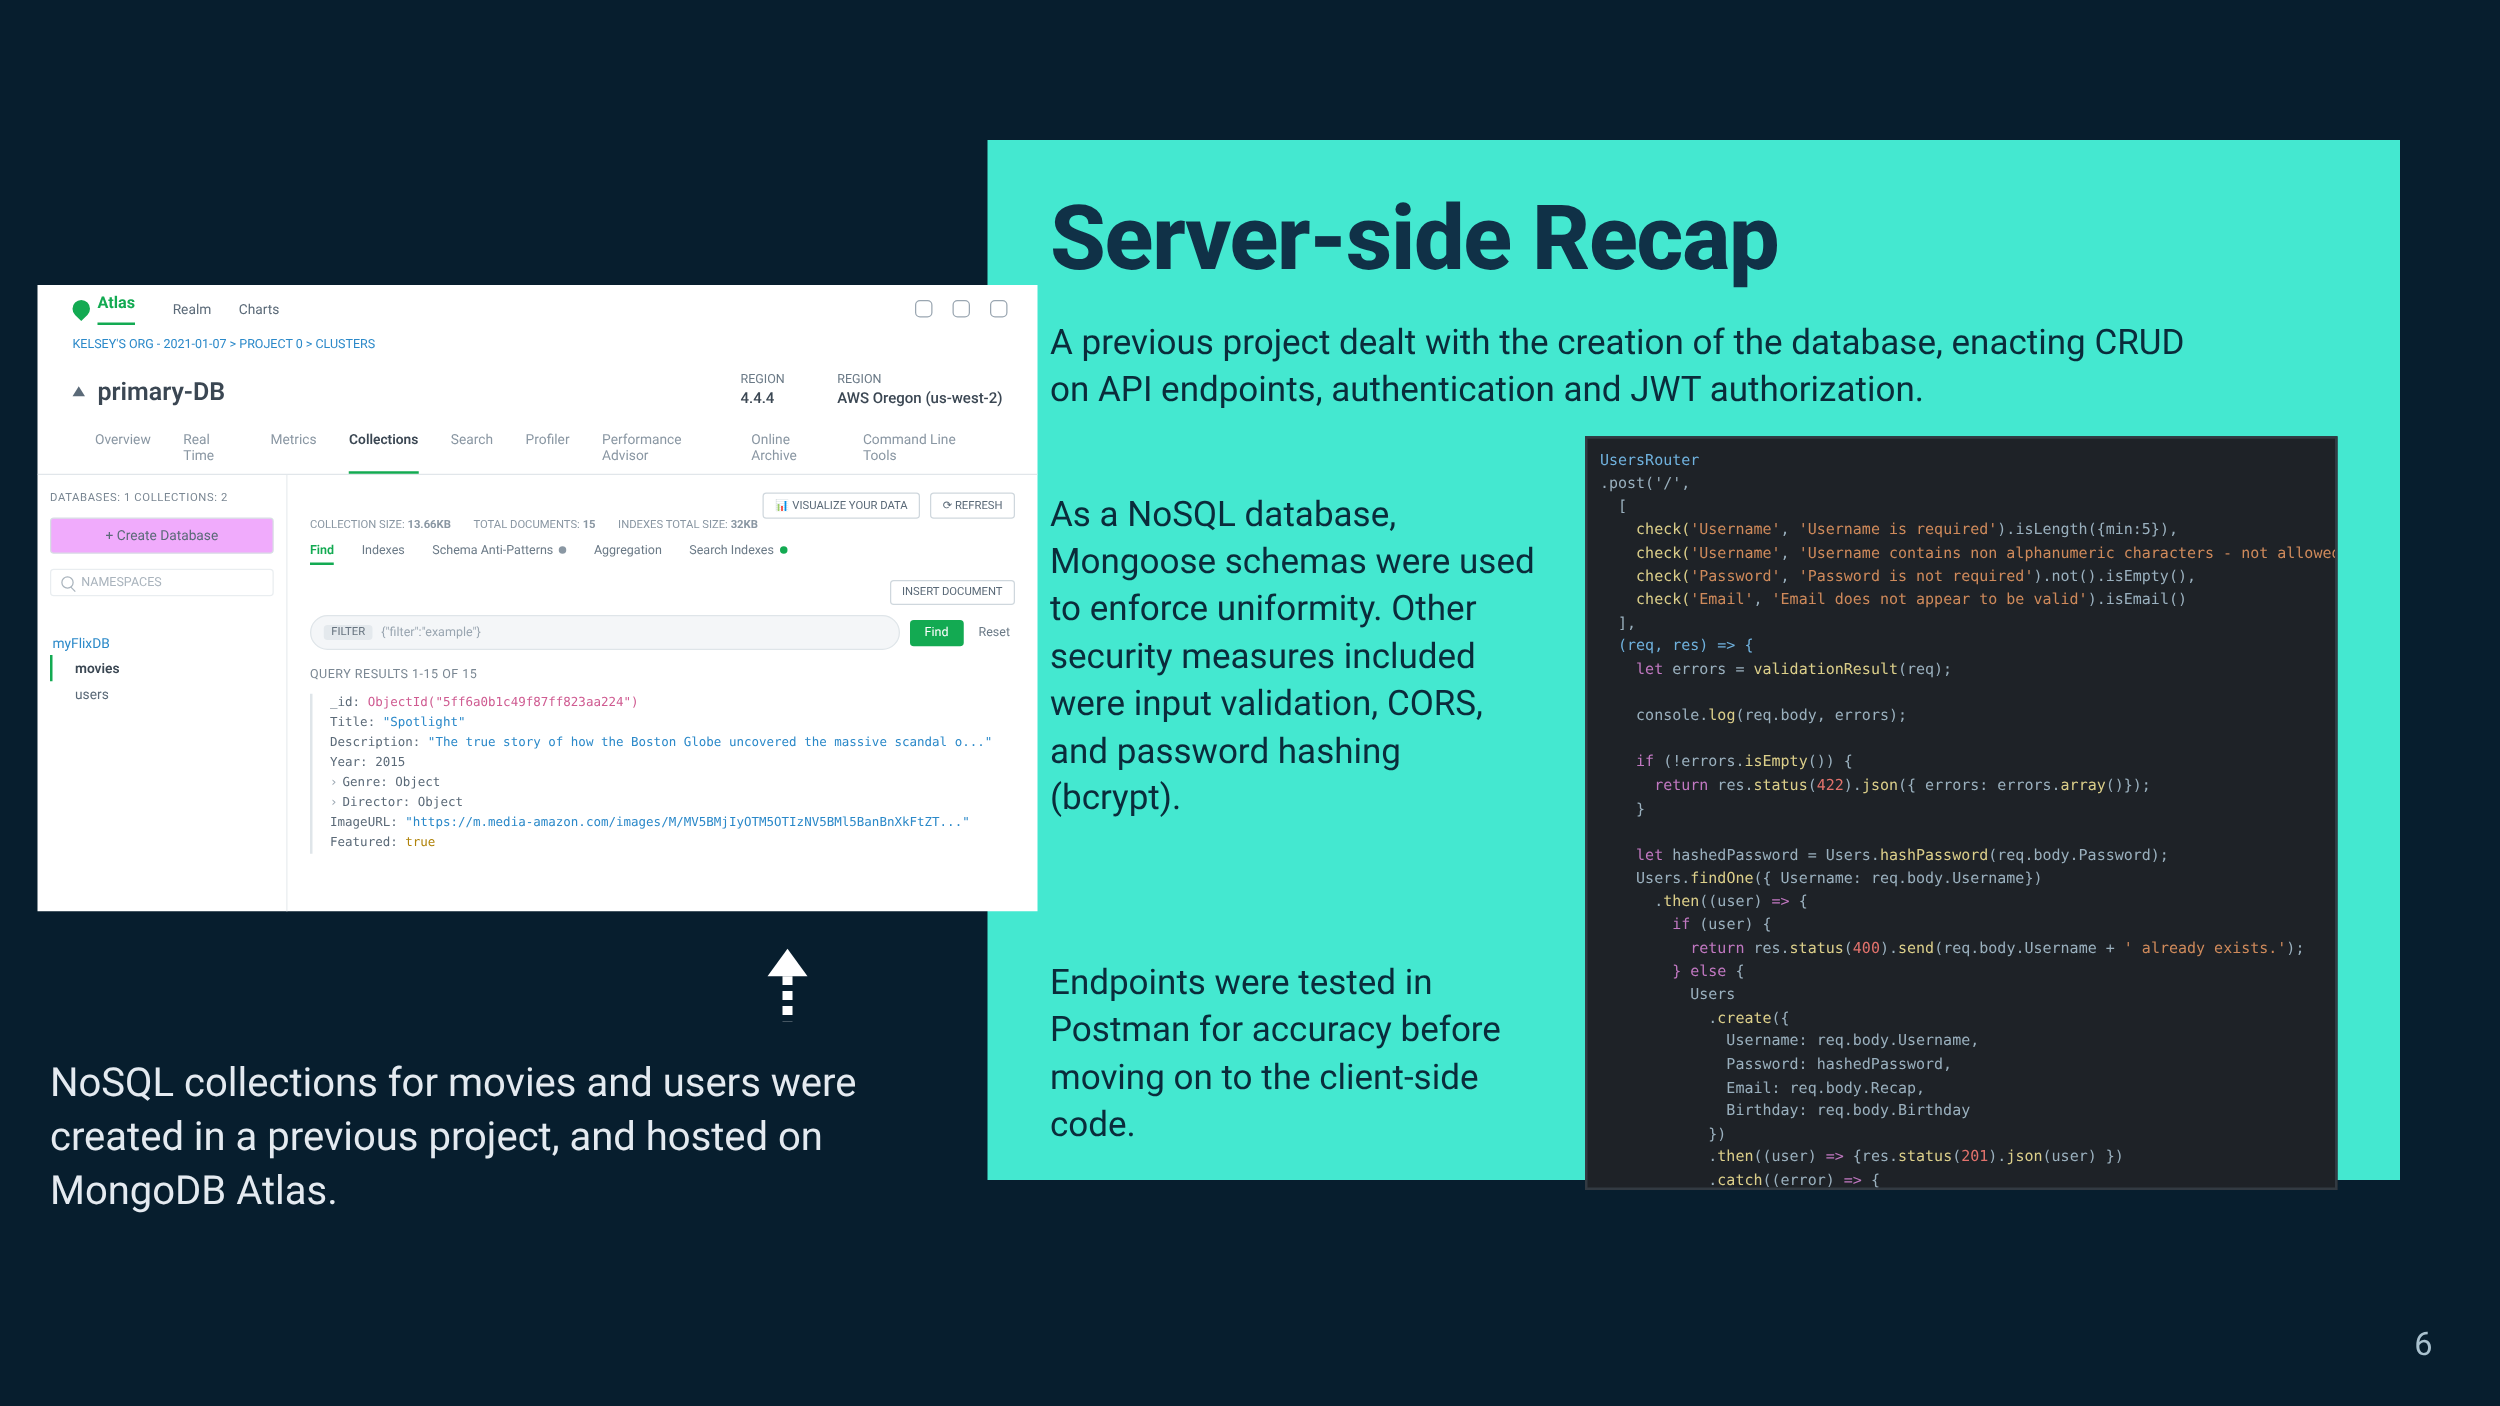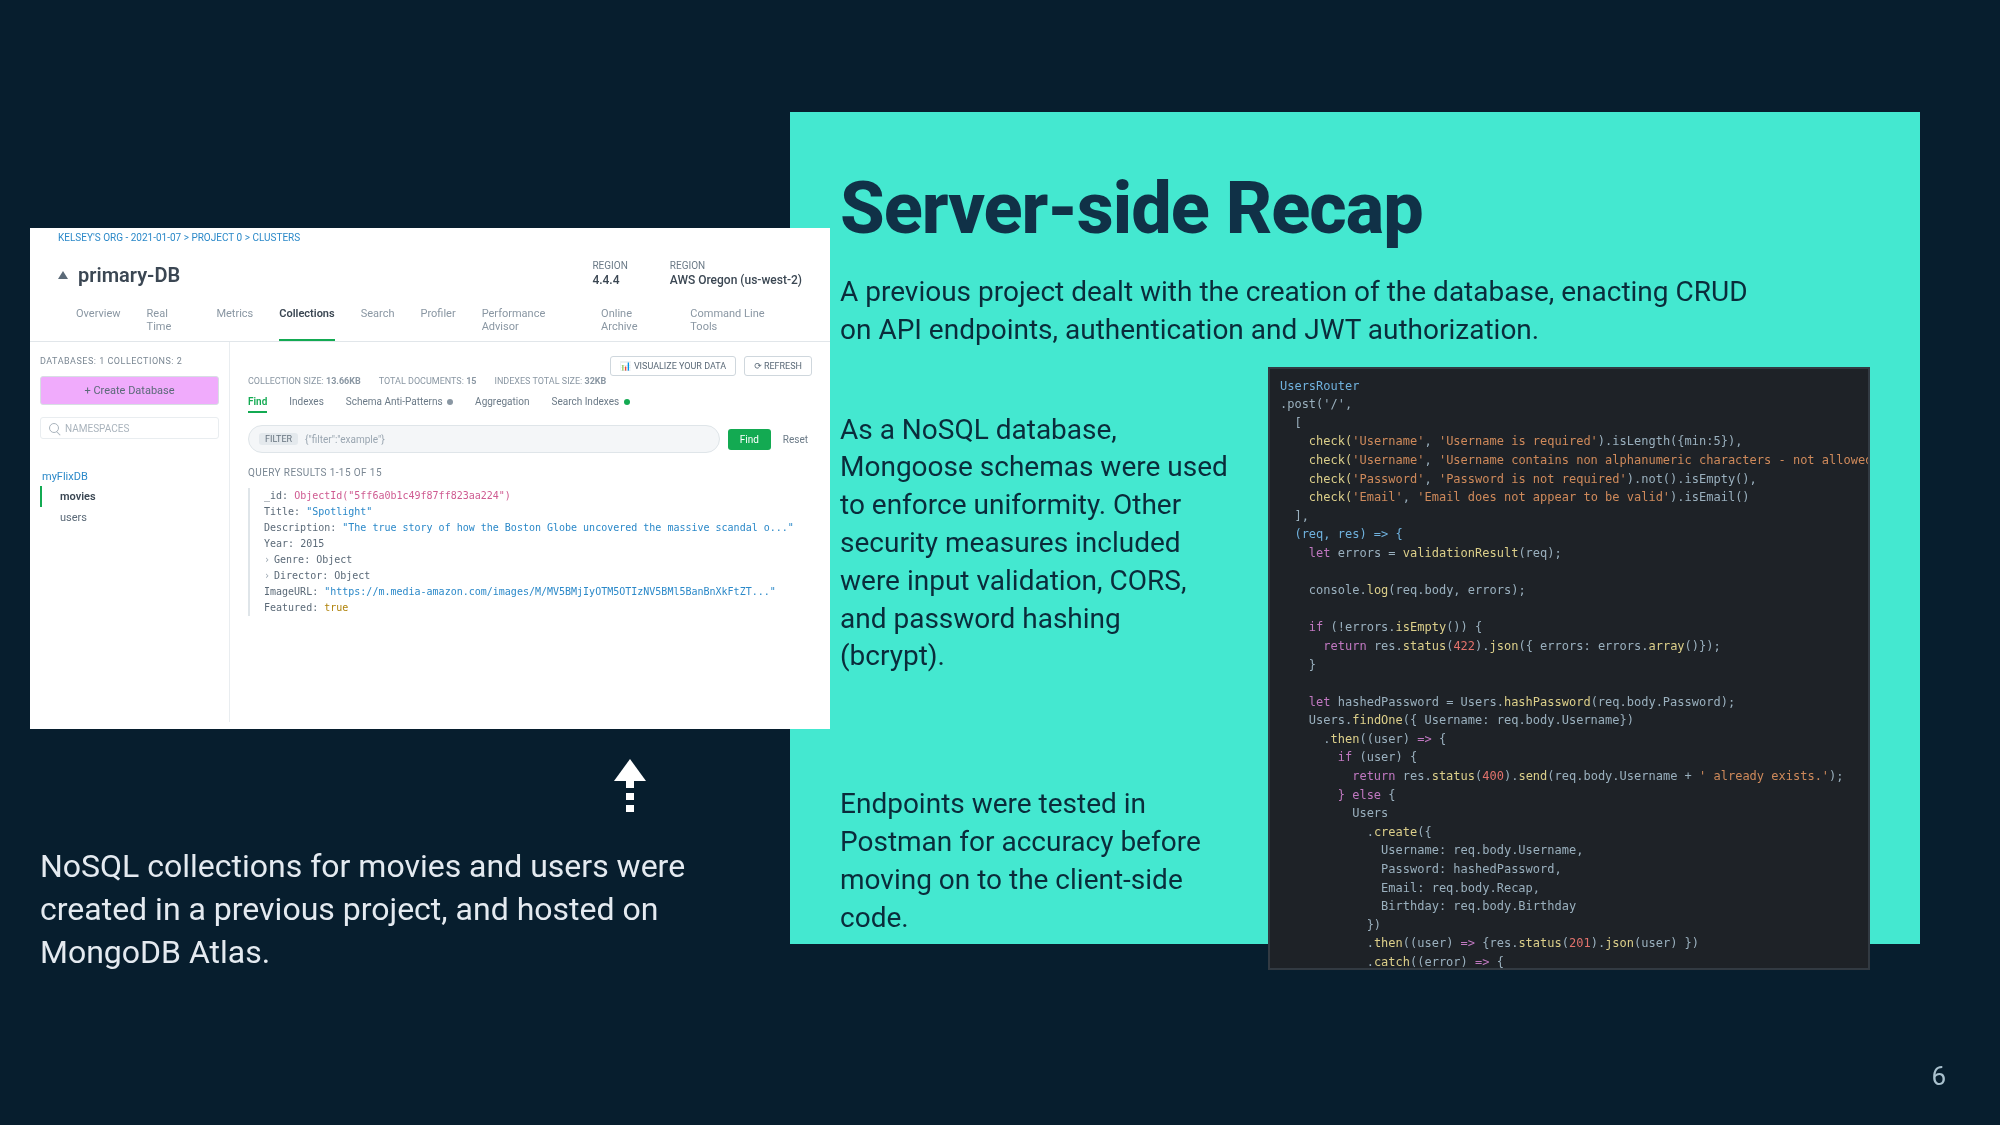--- a/index.html
+++ b/index.html
@@ -13,21 +13,21 @@
 
   
   .right-panel {
     position: absolute;
     left: 790px;
     top: 112px;
     width: 1130px;
     height: 832px;
     background: #44e8d0;
     color: #0a2c3b;
-    padding: 54px 50px 30px;
+    padding: 36px 50px 30px;
   }
   .rp-title {
     font-size: 72px;
     font-weight: 800;
     color: #103147;
     margin-bottom: 22px;
     letter-spacing: -1px;
   }
   .rp-sub {
     font-size: 28px;
@@ -227,20 +227,35 @@
 
 
 
 
 
 </pre>
   </div>
 </div>
 
 <div class="atlas">
+  <div class="at-top">
+    <div class="at-brand">
+        <div class="leaf"></div>
+        <span class="at-atlas-underline">Atlas</span>
+      </div>
+    <div class="at-nav">
+      <span>Realm</span>
+      <span>Charts</span>
+    </div>
+    <div class="at-right-icons">
+      <span></span>
+      <span></span>
+      <span></span>
+    </div>
+  </div>
   <div class="at-breadcrumb">KELSEY'S ORG - 2021-01-07 &gt; PROJECT 0 &gt; CLUSTERS</div>
   <div class="at-titlebar">
     <div class="at-cluster">
       <div class="at-tri"></div>
       <div class="at-dbname">primary-DB</div>
     </div>
     <div class="at-meta">
       <div><span>REGION</span><b>4.4.4</b></div>
       <div><span>REGION</span><b>AWS Oregon (us-west-2)</b></div>
     </div>
@@ -283,20 +298,23 @@
         <span><span>TOTAL DOCUMENTS:</span> <b>15</b></span>
         <span><span>INDEXES TOTAL SIZE:</span> <b>32KB</b></span>
       </div>
       <div class="at-subtabs">
         <span class="active">Find</span>
         <span>Indexes</span>
         <span><span>Schema Anti-Patterns</span> <span class="dot"></span></span>
         <span>Aggregation</span>
         <span><span>Search Indexes</span> <span class="dot green"></span></span>
       </div>
+      <div class="at-insert">
+          <div class="at-btn">INSERT DOCUMENT</div>
+        </div>
       <div class="at-filter">
         <div class="at-filter-box">
           <span class="pill">FILTER</span>
           <span>{"filter":"example"}</span>
         </div>
         <div class="find-btn">Find</div>
         <div class="reset">Reset</div>
       </div>
       <div class="qres">QUERY RESULTS 1-15 OF 15</div>
       <div class="doc">

